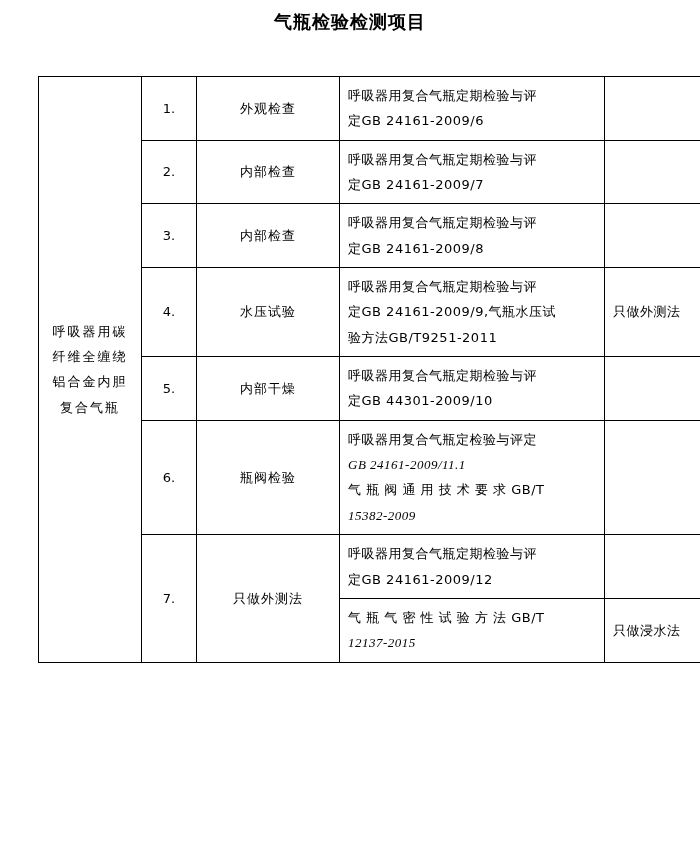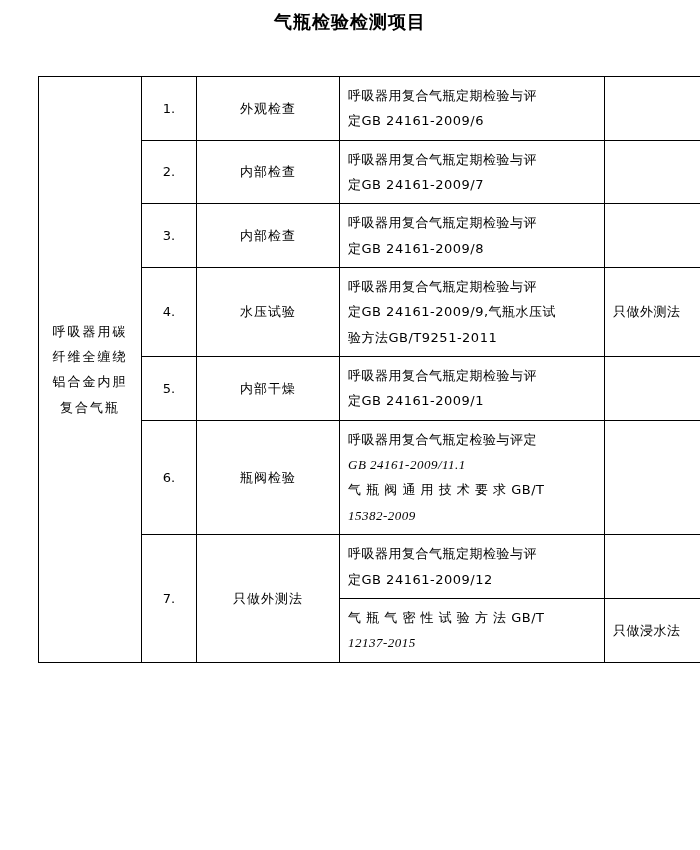--- a/index.html
+++ b/index.html
@@ -134,21 +134,21 @@
             <span class="basis-line">验方法GB/T9251-2011</span>
           </td>
           <td class="col-note">只做外测法</td>
         </tr>
 
         <tr>
           <td class="col-no">5.</td>
           <td class="col-item">内部干燥</td>
           <td class="col-basis">
             <span class="basis-line">呼吸器用复合气瓶定期检验与评</span>
-            <span class="basis-line">定GB 24161-2009/1</span>
+            <span class="basis-line">定GB 44301-2009/10</span>
           </td>
           <td class="col-note"></td>
         </tr>
 
         <tr>
           <td class="col-no">6.</td>
           <td class="col-item">瓶阀检验</td>
           <td class="col-basis">
             <span class="basis-line">呼吸器用复合气瓶定检验与评定</span>
             <span class="basis-line nowrap-num">GB 24161-2009/11.1</span>

